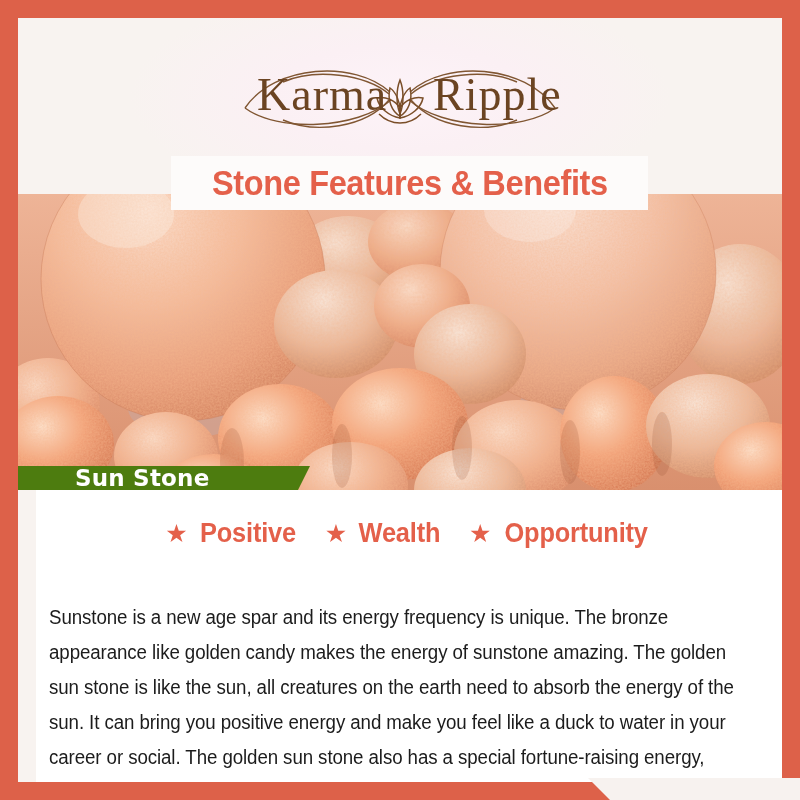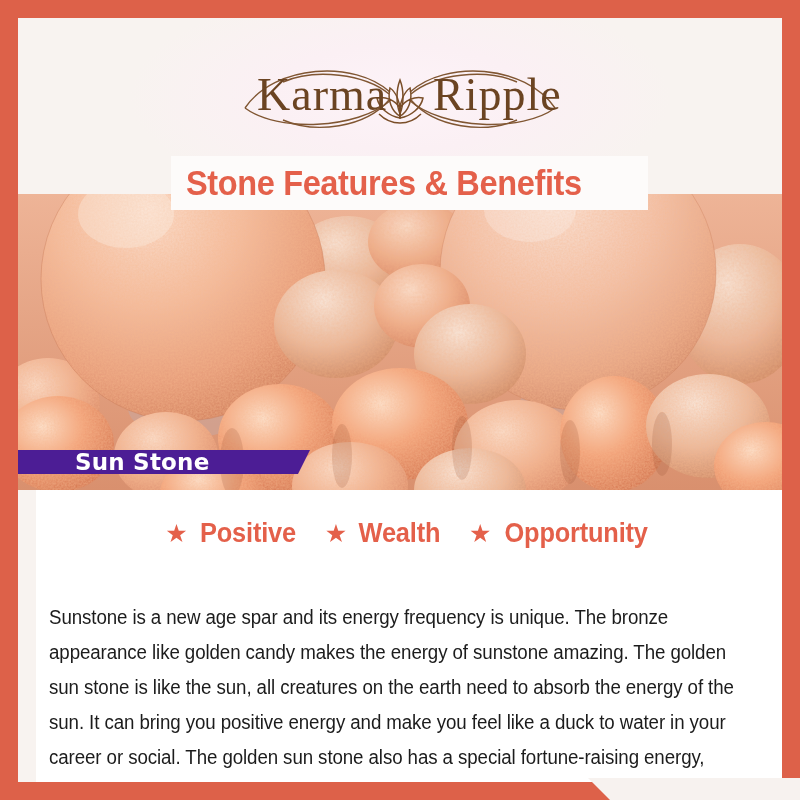--- a/index.html
+++ b/index.html
@@ -78,21 +78,21 @@
   
   #title-plate {
     position: absolute;
     left: 153px;
     top: 138px;
     width: 477px;
     height: 54px;
     background: #fdfbfa;
     display: flex;
     align-items: center;
-    justify-content: flex-start;
+    justify-content: center;
     z-index: 6;
     box-shadow: 0 0 0 0 rgba(0,0,0,0);
   }
   #title-text {
     font-family: "Liberation Sans Narrow", "Liberation Sans", sans-serif;
     font-weight: bold;
     font-size: 35px;
     color: #e4604a;
     letter-spacing: -0.4px;
     transform: scaleX(0.93);
@@ -108,24 +108,24 @@
     height: 296px;
     overflow: hidden;
     background: #e8a98b;
   }
   #hero svg { display:block; width:764px; height:296px; }
 
   
   #stone-ribbon {
     position: absolute;
     left: 0;
-    top: 432px;
+    top: 448px;
     width: 292px;
     height: 24px;
-    background: #4c1d95;
+    background: #4d7c0f;
     clip-path: polygon(0 0, 292px 0, 272px 40px, 0 40px);
     display: flex;
     align-items: center;
     z-index: 7;
   }
   #stone-ribbon-label {
     font-family: "DejaVu Sans", sans-serif;
     font-weight: bold;
     font-size: 23px;
     color: #ffffff;

